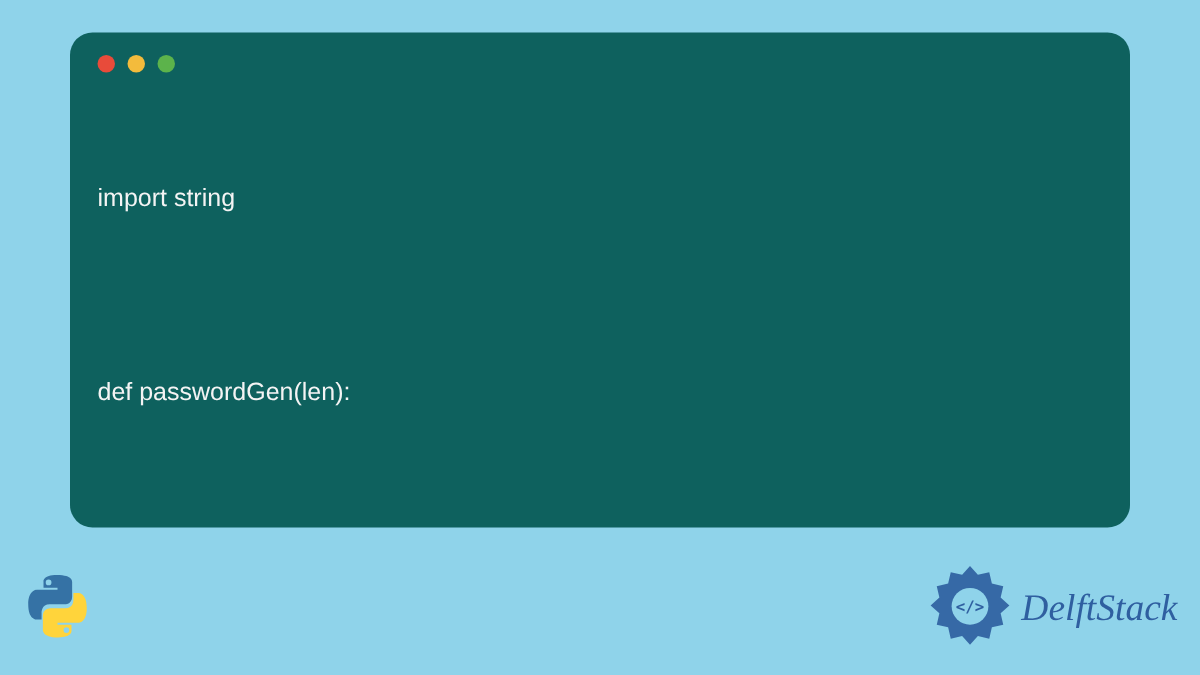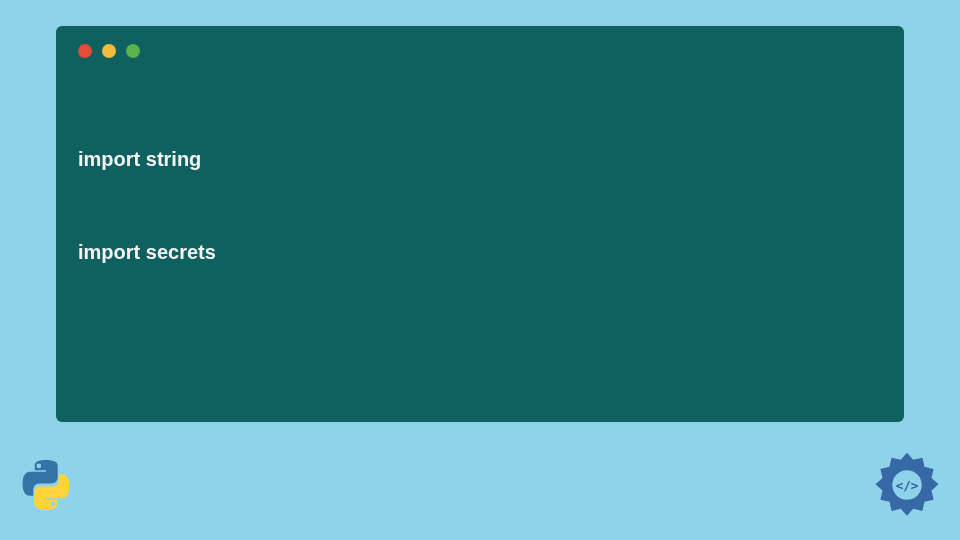--- a/index.html
+++ b/index.html
@@ -11,23 +11,22 @@
       position: relative;
       overflow: hidden;
     }
     .code-window {
       position: absolute;
       top: 26px;
       left: 56px;
       width: 848px;
       height: 396px;
       background: #0e615e;
-      border-radius: 6px;
+      border-radius: 18px;
       padding: 18px 22px 20px 22px;
-      font-weight: bold;
     }
     .traffic-lights {
       display: flex;
       gap: 10px;
       margin-bottom: 24px;
     }
     .dot {
       width: 14px;
       height: 14px;
       border-radius: 50%;
@@ -72,22 +71,22 @@
 <body>
 
 <div class="code-window">
   <div class="traffic-lights">
     <span class="dot dot-red"></span>
     <span class="dot dot-yellow"></span>
     <span class="dot dot-green"></span>
   </div>
   <div class="code-block">
     <div>import string</div>
-    <div>import secrets</div>
     <div></div>
+    <div>def passwordGen(len):</div>
     
     
     <div></div>
     
     
   </div>
 </div>
 
 <div class="bottom-bar">
   <div class="logo-left">
@@ -99,14 +98,15 @@
   <div class="logo-right">
     <span class="brand-mark">
       <svg viewBox="0 0 100 100">
         <g fill="#2f5fa0">
           <path d="M50 4l9 10 13-3 3 13 13 3-3 13 10 9-10 9 3 13-13 3-3 13-13-3-9 10-9-10-13 3-3-13-13-3 3-13-10-9 10-9-3-13 13-3 3-13 13 3z" opacity="0.92"></path>
         </g>
         <circle cx="50" cy="50" r="21" fill="#8fd3ea"></circle>
         <text x="50" y="57" text-anchor="middle" font-size="18" font-family="monospace" font-weight="bold" fill="#2f5fa0">&lt;/&gt;</text>
       </svg>
     </span>
+    <span class="brand-text">DelftStack</span>
   </div>
 </div>
 
 </body></html>

